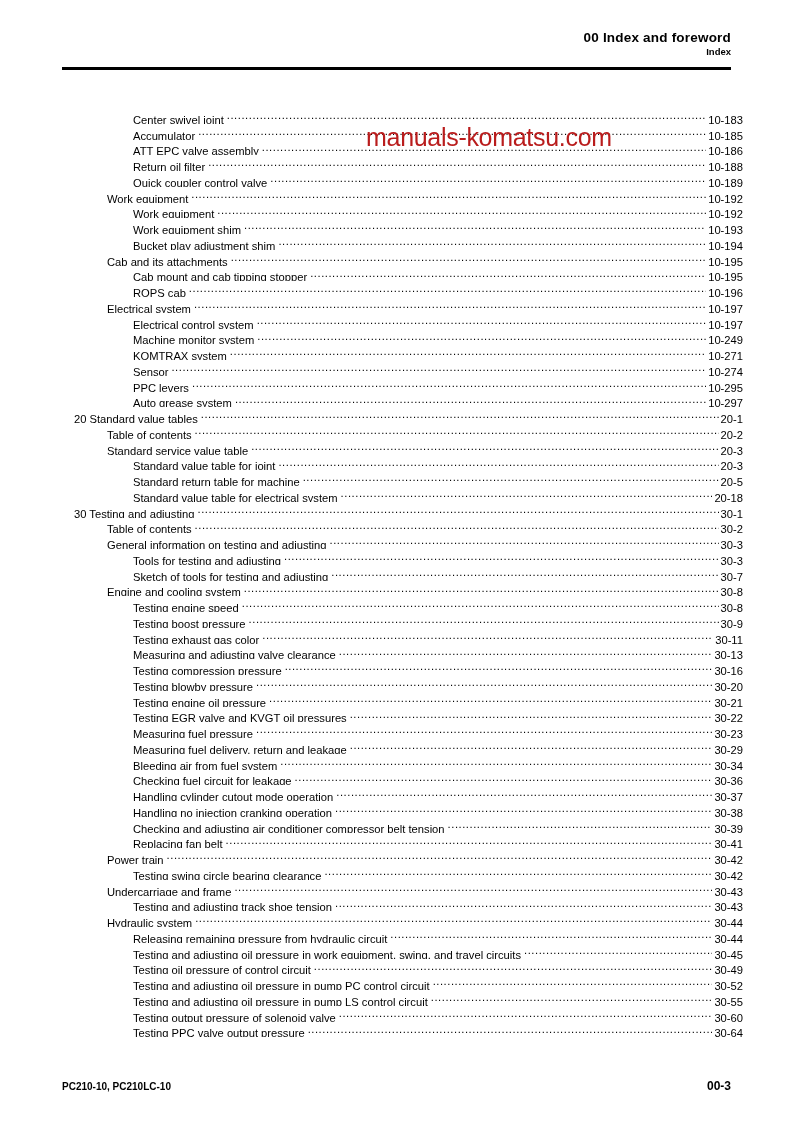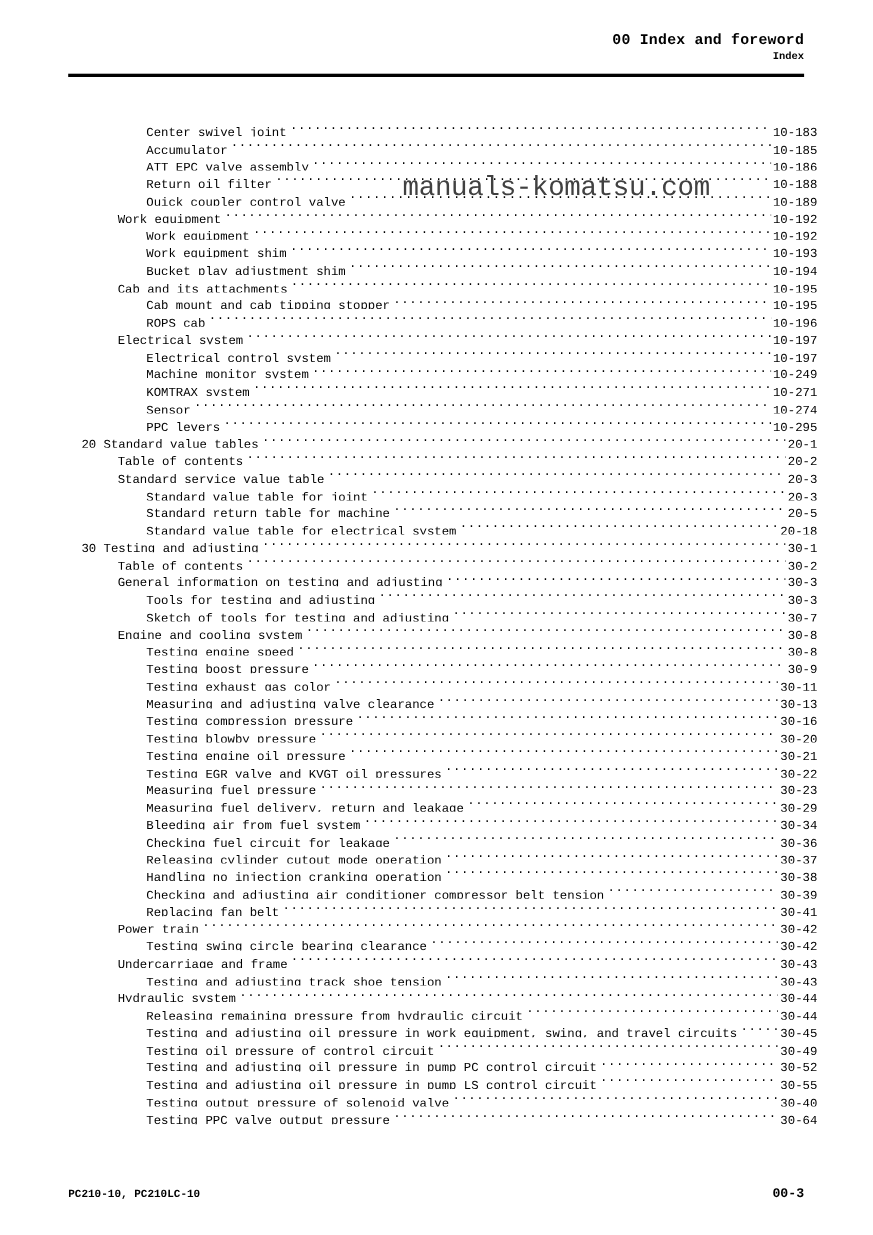--- a/index.html
+++ b/index.html
@@ -14,21 +14,20 @@
     color: #000000;
     position: relative;
     overflow: hidden;
   }
 
   .page {
     position: absolute;
     top: 0; left: 0;
     width: 794px;
     height: 1123px;
-    font-family: Liberation Mono, monospace;
   }
 
   
   .header {
     position: absolute;
     top: 30px;
     left: 62px;
     width: 669px;
     text-align: right;
   }
@@ -100,24 +99,24 @@
 
   
   .lvl-0 .toc-label { margin-left: 0px; }
   .lvl-1 .toc-label { margin-left: 33px; }
   .lvl-2 .toc-label { margin-left: 59px; }
 
   
   .watermark {
     position: absolute;
     left: 366px;
-    top: 156px;
+    top: 122px;
     font-size: 25px;
     line-height: 30px;
-    color: #404040;
+    color: #b91c1c;
     letter-spacing: -0.3px;
     white-space: nowrap;
     pointer-events: none;
   }
 
   
   .footer {
     position: absolute;
     left: 62px;
     top: 1062px;
@@ -231,20 +230,25 @@
       <div class="toc-row lvl-2">
         <span class="toc-label">Sensor</span>
         <span class="toc-dots"></span>
         <span class="toc-page">10-274</span>
       </div>
       <div class="toc-row lvl-2">
         <span class="toc-label">PPC levers</span>
         <span class="toc-dots"></span>
         <span class="toc-page">10-295</span>
       </div>
+      <div class="toc-row lvl-2">
+        <span class="toc-label">Auto grease system</span>
+        <span class="toc-dots"></span>
+        <span class="toc-page">10-297</span>
+      </div>
       <div class="toc-row lvl-0">
         <span class="toc-label">20 Standard value tables</span>
         <span class="toc-dots"></span>
         <span class="toc-page">20-1</span>
       </div>
       <div class="toc-row lvl-1">
         <span class="toc-label">Table of contents</span>
         <span class="toc-dots"></span>
         <span class="toc-page">20-2</span>
       </div>
@@ -352,21 +356,21 @@
         <span class="toc-label">Bleeding air from fuel system</span>
         <span class="toc-dots"></span>
         <span class="toc-page">30-34</span>
       </div>
       <div class="toc-row lvl-2">
         <span class="toc-label">Checking fuel circuit for leakage</span>
         <span class="toc-dots"></span>
         <span class="toc-page">30-36</span>
       </div>
       <div class="toc-row lvl-2">
-        <span class="toc-label">Releasing cylinder cutout mode operation</span>
+        <span class="toc-label">Handling cylinder cutout mode operation</span>
         <span class="toc-dots"></span>
         <span class="toc-page">30-37</span>
       </div>
       <div class="toc-row lvl-2">
         <span class="toc-label">Handling no injection cranking operation</span>
         <span class="toc-dots"></span>
         <span class="toc-page">30-38</span>
       </div>
       <div class="toc-row lvl-2">
         <span class="toc-label">Checking and adjusting air conditioner compressor belt tension</span>
@@ -424,21 +428,21 @@
         <span class="toc-page">30-52</span>
       </div>
       <div class="toc-row lvl-2">
         <span class="toc-label">Testing and adjusting oil pressure in pump LS control circuit</span>
         <span class="toc-dots"></span>
         <span class="toc-page">30-55</span>
       </div>
       <div class="toc-row lvl-2">
         <span class="toc-label">Testing output pressure of solenoid valve</span>
         <span class="toc-dots"></span>
-        <span class="toc-page">30-40</span>
+        <span class="toc-page">30-60</span>
       </div>
       <div class="toc-row lvl-2">
         <span class="toc-label">Testing PPC valve output pressure</span>
         <span class="toc-dots"></span>
         <span class="toc-page">30-64</span>
       </div>
     </div>
 
   <div class="watermark">manuals-komatsu.com</div>
 

